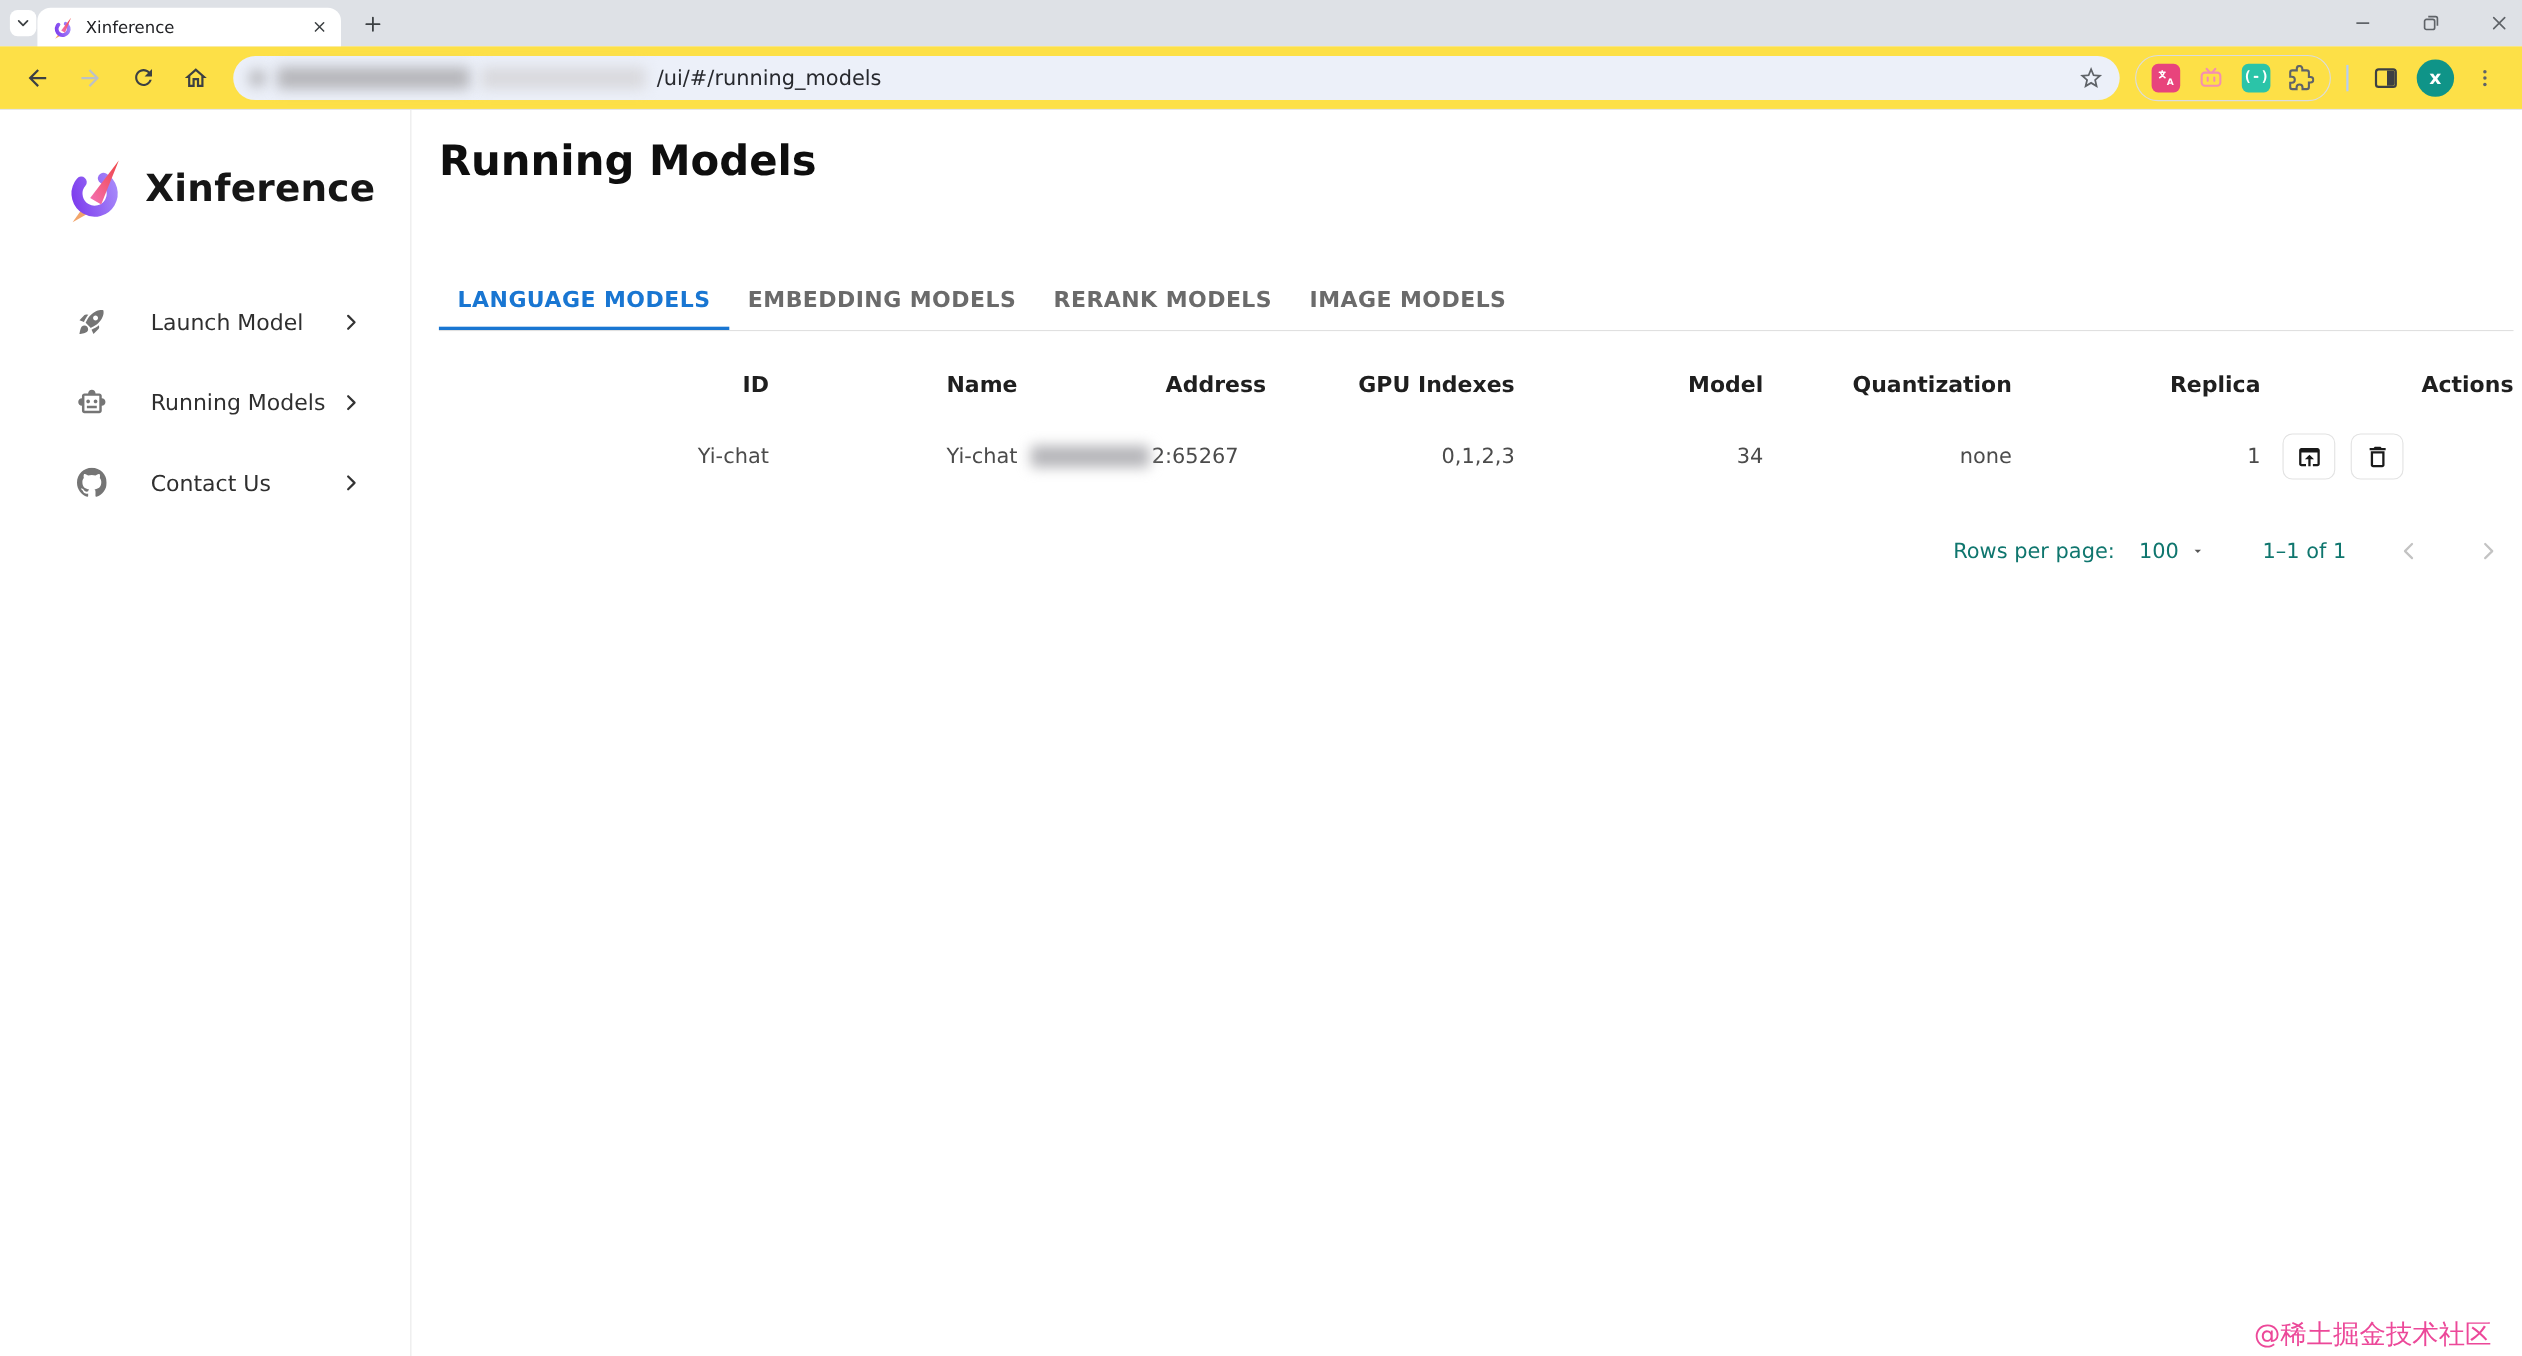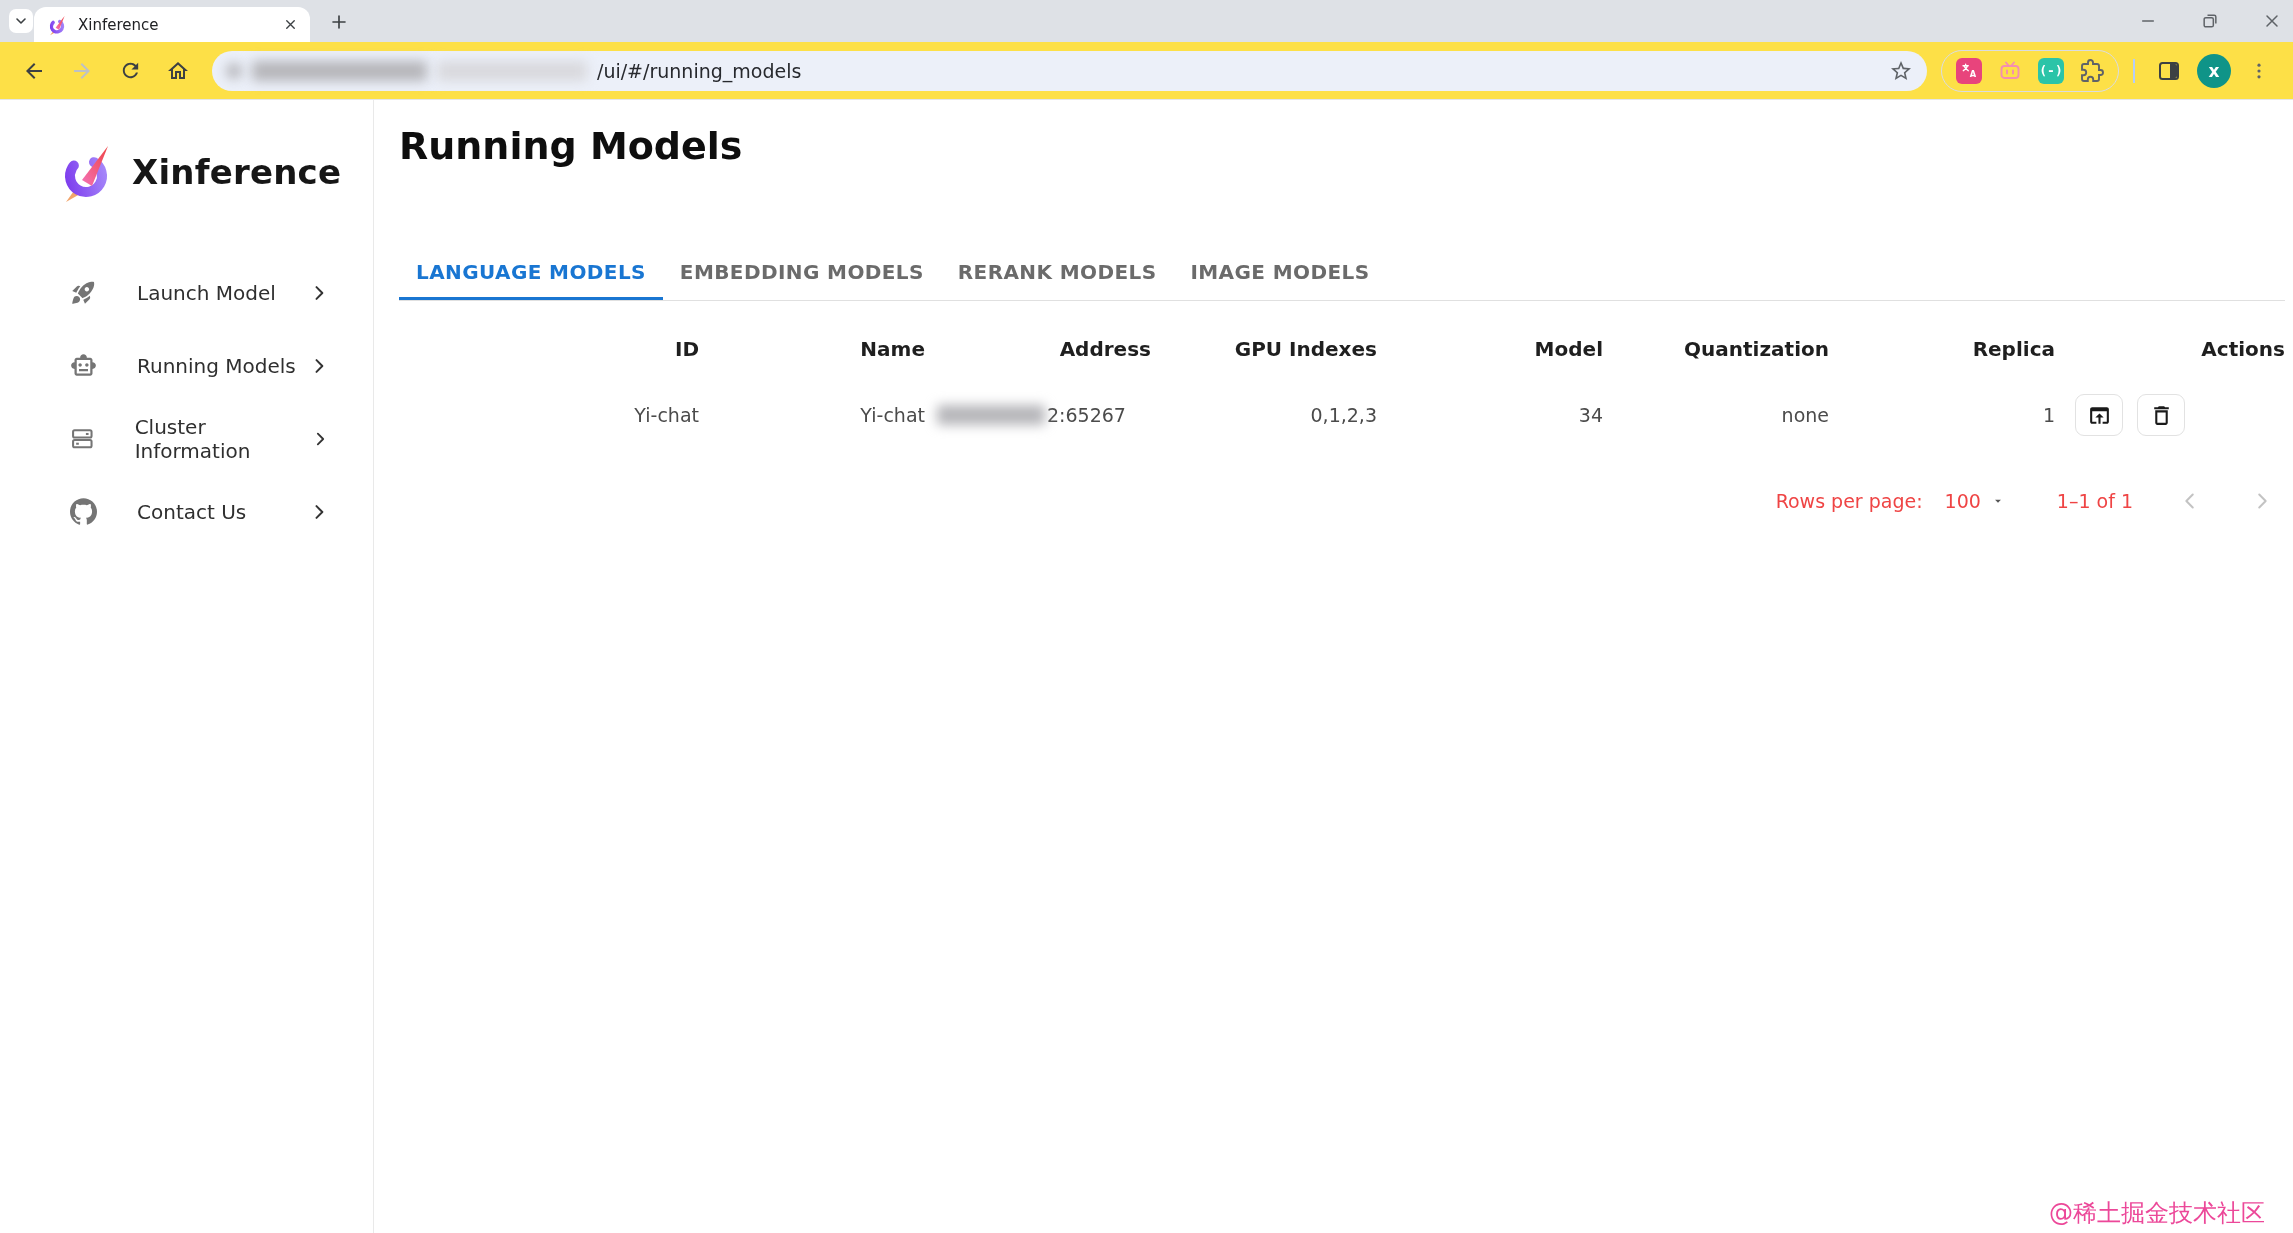--- a/index.html
+++ b/index.html
@@ -58,21 +58,21 @@
   .thead { margin-top:22px; height:52px; font-size:20px; font-weight:bold; color:#1f1f1f; }
   .trow  { height:80px; font-size:19px; color:#4b4b4b; }
   .cell { padding-left:12px; flex-shrink:0;text-align:right; }
   .col-id { width:300px; } .col { width:226px; } .col-actions { flex:1; }
   .addr-cell { display:flex; align-items:center; gap:2px; }
   .actions-wrap { display:flex; gap:14px; padding-left:8px; }
   .icon-btn { width:48px; height:42px; background:#fff; border:1px solid #e2e2e2; border-radius:9px;
      display:flex; align-items:center; justify-content:center; cursor:pointer; }
 
   .pagination { margin-top:16px; height:60px; display:flex; align-items:center;
-     justify-content:flex-end; font-size:19px; color:#ef4444; padding-right:8px; }
+     justify-content:flex-end; font-size:19px; color:#0f766e; padding-right:8px; }
   .rpp-select { display:flex; align-items:center; gap:10px; margin-left:22px; cursor:pointer; }
   .range { margin-left:52px; }
   .pg-btn { margin-left:42px; width:30px; height:30px; display:flex; align-items:center; justify-content:center; }
 
   .watermark { position:absolute; right:28px; bottom:4px; font-size:24px; color:#ec4899; }
 
   svg { display:block; }
 </style>
 </head>
 <body>
@@ -235,32 +235,20 @@
         <svg width="27" height="27" viewBox="0 0 24 24">
             <path fill-rule="evenodd" d="M20 9V7c0-1.1-.9-2-2-2h-3c0-1.66-1.34-3-3-3S9 3.34 9 5H6c-1.1 0-2 .9-2 2v2c-1.66 0-3 1.34-3 3s1.34 3 3 3v4c0 1.1.9 2 2 2h12c1.1 0 2-.9 2-2v-4c1.66 0 3-1.34 3-3s-1.34-3-3-3zm-2 10H6V7h12v12zm-9-6c-.83 0-1.5-.67-1.5-1.5S8.17 10 9 10s1.5.67 1.5 1.5S9.83 13 9 13zm7.5-1.5c0 .83-.67 1.5-1.5 1.5s-1.5-.67-1.5-1.5.67-1.5 1.5-1.5 1.5.67 1.5 1.5zM8 15h8v2H8v-2z" fill="#757575"></path>
           </svg>
         <span class="mi-label">Running Models</span>
         <svg class="mi-chevron" width="20" height="20" viewBox="0 0 24 24">
             <path d="M9 5l7 7-7 7" fill="none" stroke="#333" stroke-width="2.4" stroke-linecap="round" stroke-linejoin="round"></path>
           </svg>
       </div>
       <div class="menu-item">
         <svg width="27" height="27" viewBox="0 0 24 24">
-            <rect x="3" y="4" width="18" height="7" rx="1.5" fill="none" stroke="#757575" stroke-width="2"></rect>
-            <rect x="3" y="13.5" width="18" height="7" rx="1.5" fill="none" stroke="#757575" stroke-width="2"></rect>
-            <rect x="15.5" y="6.6" width="2.6" height="2" fill="#757575"></rect>
-            <rect x="6" y="16.1" width="2.6" height="2" fill="#757575"></rect>
-          </svg>
-        <span class="mi-label">Cluster Information</span>
-        <svg class="mi-chevron" width="20" height="20" viewBox="0 0 24 24">
-            <path d="M9 5l7 7-7 7" fill="none" stroke="#333" stroke-width="2.4" stroke-linecap="round" stroke-linejoin="round"></path>
-          </svg>
-      </div>
-      <div class="menu-item">
-        <svg width="27" height="27" viewBox="0 0 24 24">
             <path d="M12 .297c-6.63 0-12 5.373-12 12 0 5.303 3.438 9.8 8.205 11.385.6.113.82-.258.82-.577 0-.285-.01-1.04-.015-2.04-3.338.724-4.042-1.61-4.042-1.61C4.422 18.07 3.633 17.7 3.633 17.7c-1.087-.744.084-.729.084-.729 1.205.084 1.838 1.236 1.838 1.236 1.07 1.835 2.809 1.305 3.495.998.108-.776.417-1.305.76-1.605-2.665-.3-5.466-1.332-5.466-5.93 0-1.31.465-2.38 1.235-3.22-.135-.303-.54-1.523.105-3.176 0 0 1.005-.322 3.3 1.23.96-.267 1.98-.399 3-.405 1.02.006 2.04.138 3 .405 2.28-1.552 3.285-1.23 3.285-1.23.645 1.653.24 2.873.12 3.176.765.84 1.23 1.91 1.23 3.22 0 4.61-2.805 5.625-5.475 5.92.42.36.81 1.096.81 2.22 0 1.606-.015 2.896-.015 3.286 0 .315.21.69.825.57C20.565 22.092 24 17.592 24 12.297c0-6.627-5.373-12-12-12" fill="#757575"></path>
           </svg>
         <span class="mi-label">Contact Us</span>
         <svg class="mi-chevron" width="20" height="20" viewBox="0 0 24 24">
             <path d="M9 5l7 7-7 7" fill="none" stroke="#333" stroke-width="2.4" stroke-linecap="round" stroke-linejoin="round"></path>
           </svg>
       </div>
     </nav>
   </aside>
 

